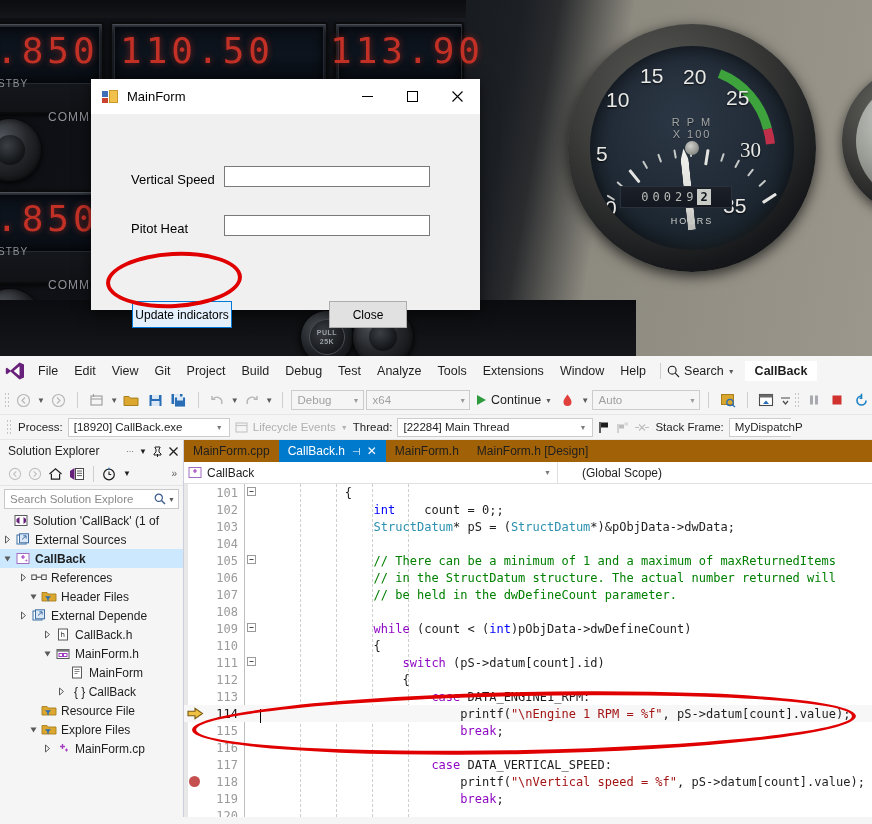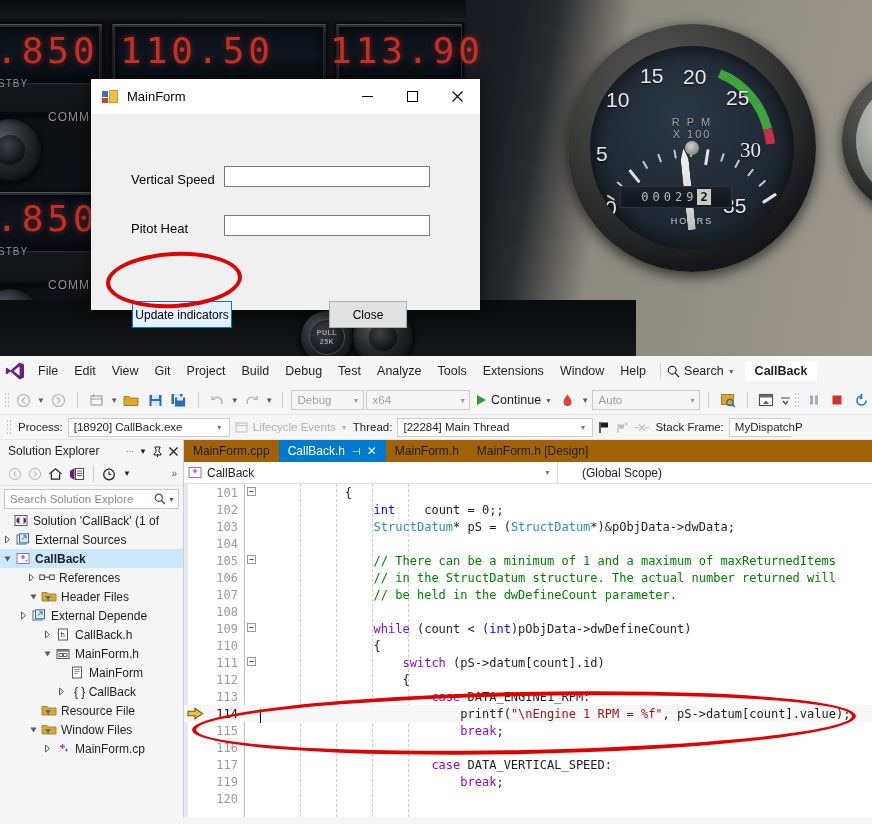--- a/index.html
+++ b/index.html
@@ -806,21 +806,21 @@
             <div class="ti">
                 <svg width="14" height="13" viewBox="0 0 14 13">
                   <rect x="1" y="1.5" width="12" height="10" fill="#fff" stroke="#a06cc0" stroke-width="1"></rect>
                   <path d="M5 5 h4 M7 3 v4" stroke="#a23fc0" stroke-width="1.2"></path>
                   <text x="8.5" y="10" font-size="6" fill="#a23fc0">+</text>
                 </svg>
               </div>
             <div class="tlab bold">CallBack</div>
           </div>
 
-          <div class="tr" style="padding-left:24px;text-align:center;">
+          <div class="tr" style="padding-left:16px;text-align:center;">
             <div class="tw">
                 <svg width="9" height="9" viewBox="0 0 9 9">
                   <path d="M2.5 1 L6.5 4.5 L2.5 8 Z" fill="none" stroke="#5a5a5a" stroke-width="1"></path>
                 </svg>
               </div>
             <div class="ti">
                 <svg width="16" height="11" viewBox="0 0 16 11">
                   <rect x="0.8" y="3" width="4.5" height="4.5" fill="none" stroke="#4a4a4a" stroke-width="1"></rect>
                   <rect x="10.7" y="3" width="4.5" height="4.5" fill="none" stroke="#4a4a4a" stroke-width="1"></rect>
                   <path d="M5.3 5.2 h5.4" stroke="#4a4a4a" stroke-width="1.1"></path>
@@ -926,21 +926,21 @@
                 <svg width="9" height="9" viewBox="0 0 9 9">
                   <path d="M1.5 2.5 L7.5 2.5 L4.5 7.5 Z" fill="#5a5a5a"></path>
                 </svg>
               </div>
             <div class="ti">
                 <svg width="16" height="13" viewBox="0 0 16 13">
                   <path d="M1 2.5 h5 l1.3 1.5 H15 V11 H1 Z" fill="#dba72f" stroke="#a8801f" stroke-width=".9"></path>
                   <path d="M4 6.2 h6 l-2.3 2.6 v2.4 l-1.4 -0.8 v-1.6 Z" fill="#2a6fb5"></path>
                 </svg>
               </div>
-            <div class="tlab">Window Files</div>
+            <div class="tlab">Explore Files</div>
           </div>
 
           <div class="tr" style="padding-left:40px;">
             <div class="tw">
                 <svg width="9" height="9" viewBox="0 0 9 9">
                   <path d="M2.5 1 L6.5 4.5 L2.5 8 Z" fill="none" stroke="#5a5a5a" stroke-width="1"></path>
                 </svg>
               </div>
             <div class="ti">
                 <svg width="14" height="13" viewBox="0 0 14 13">
@@ -1018,20 +1018,21 @@
                     <path d="M2.5 4.5 h4" stroke="#4a4a4a"></path>
                   </svg></div><div class="ctext"><span class="nm">                    </span><span class="kp">switch</span><span class="nm"> (pS-&gt;datum[count].id)</span></div></div>
               <div class="code-row"><div class="gut"></div><div class="lnum">112</div><div class="fold"></div><div class="ctext"><span class="nm">                    {</span></div></div>
               <div class="code-row"><div class="gut"></div><div class="lnum">113</div><div class="fold"></div><div class="ctext"><span class="nm">                        </span><span class="kp">case</span><span class="nm"> DATA_ENGINE1_RPM:</span></div></div>
               <div class="code-row cur"><div class="gut"><span class="cur-arrow"><svg width="17" height="13" viewBox="0 0 17 13">
                       <path d="M1 4.2 h7 V1.2 L15.5 6.5 L8 11.8 V8.8 H1 Z" fill="#f0c040" stroke="#7a5a10" stroke-width="1.1"></path>
                     </svg></span></div><div class="lnum cur">114</div><div class="fold"></div><div class="ctext"><span class="nm">                            printf(</span><span class="st">"\nEngine 1 RPM = %f"</span><span class="nm">, pS-&gt;datum[count].value);</span><span class="caret" style="left: 2px; top: 2px;"></span></div></div>
               <div class="code-row"><div class="gut"></div><div class="lnum">115</div><div class="fold"></div><div class="ctext"><span class="nm">                            </span><span class="kp">break</span><span class="nm">;</span></div></div>
               <div class="code-row"><div class="gut"></div><div class="lnum">116</div><div class="fold"></div><div class="ctext"></div></div>
               <div class="code-row"><div class="gut"></div><div class="lnum">117</div><div class="fold"></div><div class="ctext"><span class="nm">                        </span><span class="kp">case</span><span class="nm"> DATA_VERTICAL_SPEED:</span></div></div>
+              <div class="code-row"><div class="gut"><div class="bp-dot"></div></div><div class="lnum">118</div><div class="fold"></div><div class="ctext"><span class="nm">                            printf(</span><span class="st">"\nVertical speed = %f"</span><span class="nm">, pS-&gt;datum[count].value);</span></div></div>
               <div class="code-row"><div class="gut"></div><div class="lnum">119</div><div class="fold"></div><div class="ctext"><span class="nm">                            </span><span class="kp">break</span><span class="nm">;</span></div></div>
               <div class="code-row"><div class="gut"></div><div class="lnum">120</div><div class="fold"></div><div class="ctext"></div></div>
             </div>
         </div>
       </div>
     </div>
   </div>
 
   <div class="ellipse" style="left:192px;top:692px;width:664px;height:62px;transform:rotate(-1.2deg);"></div>
 

